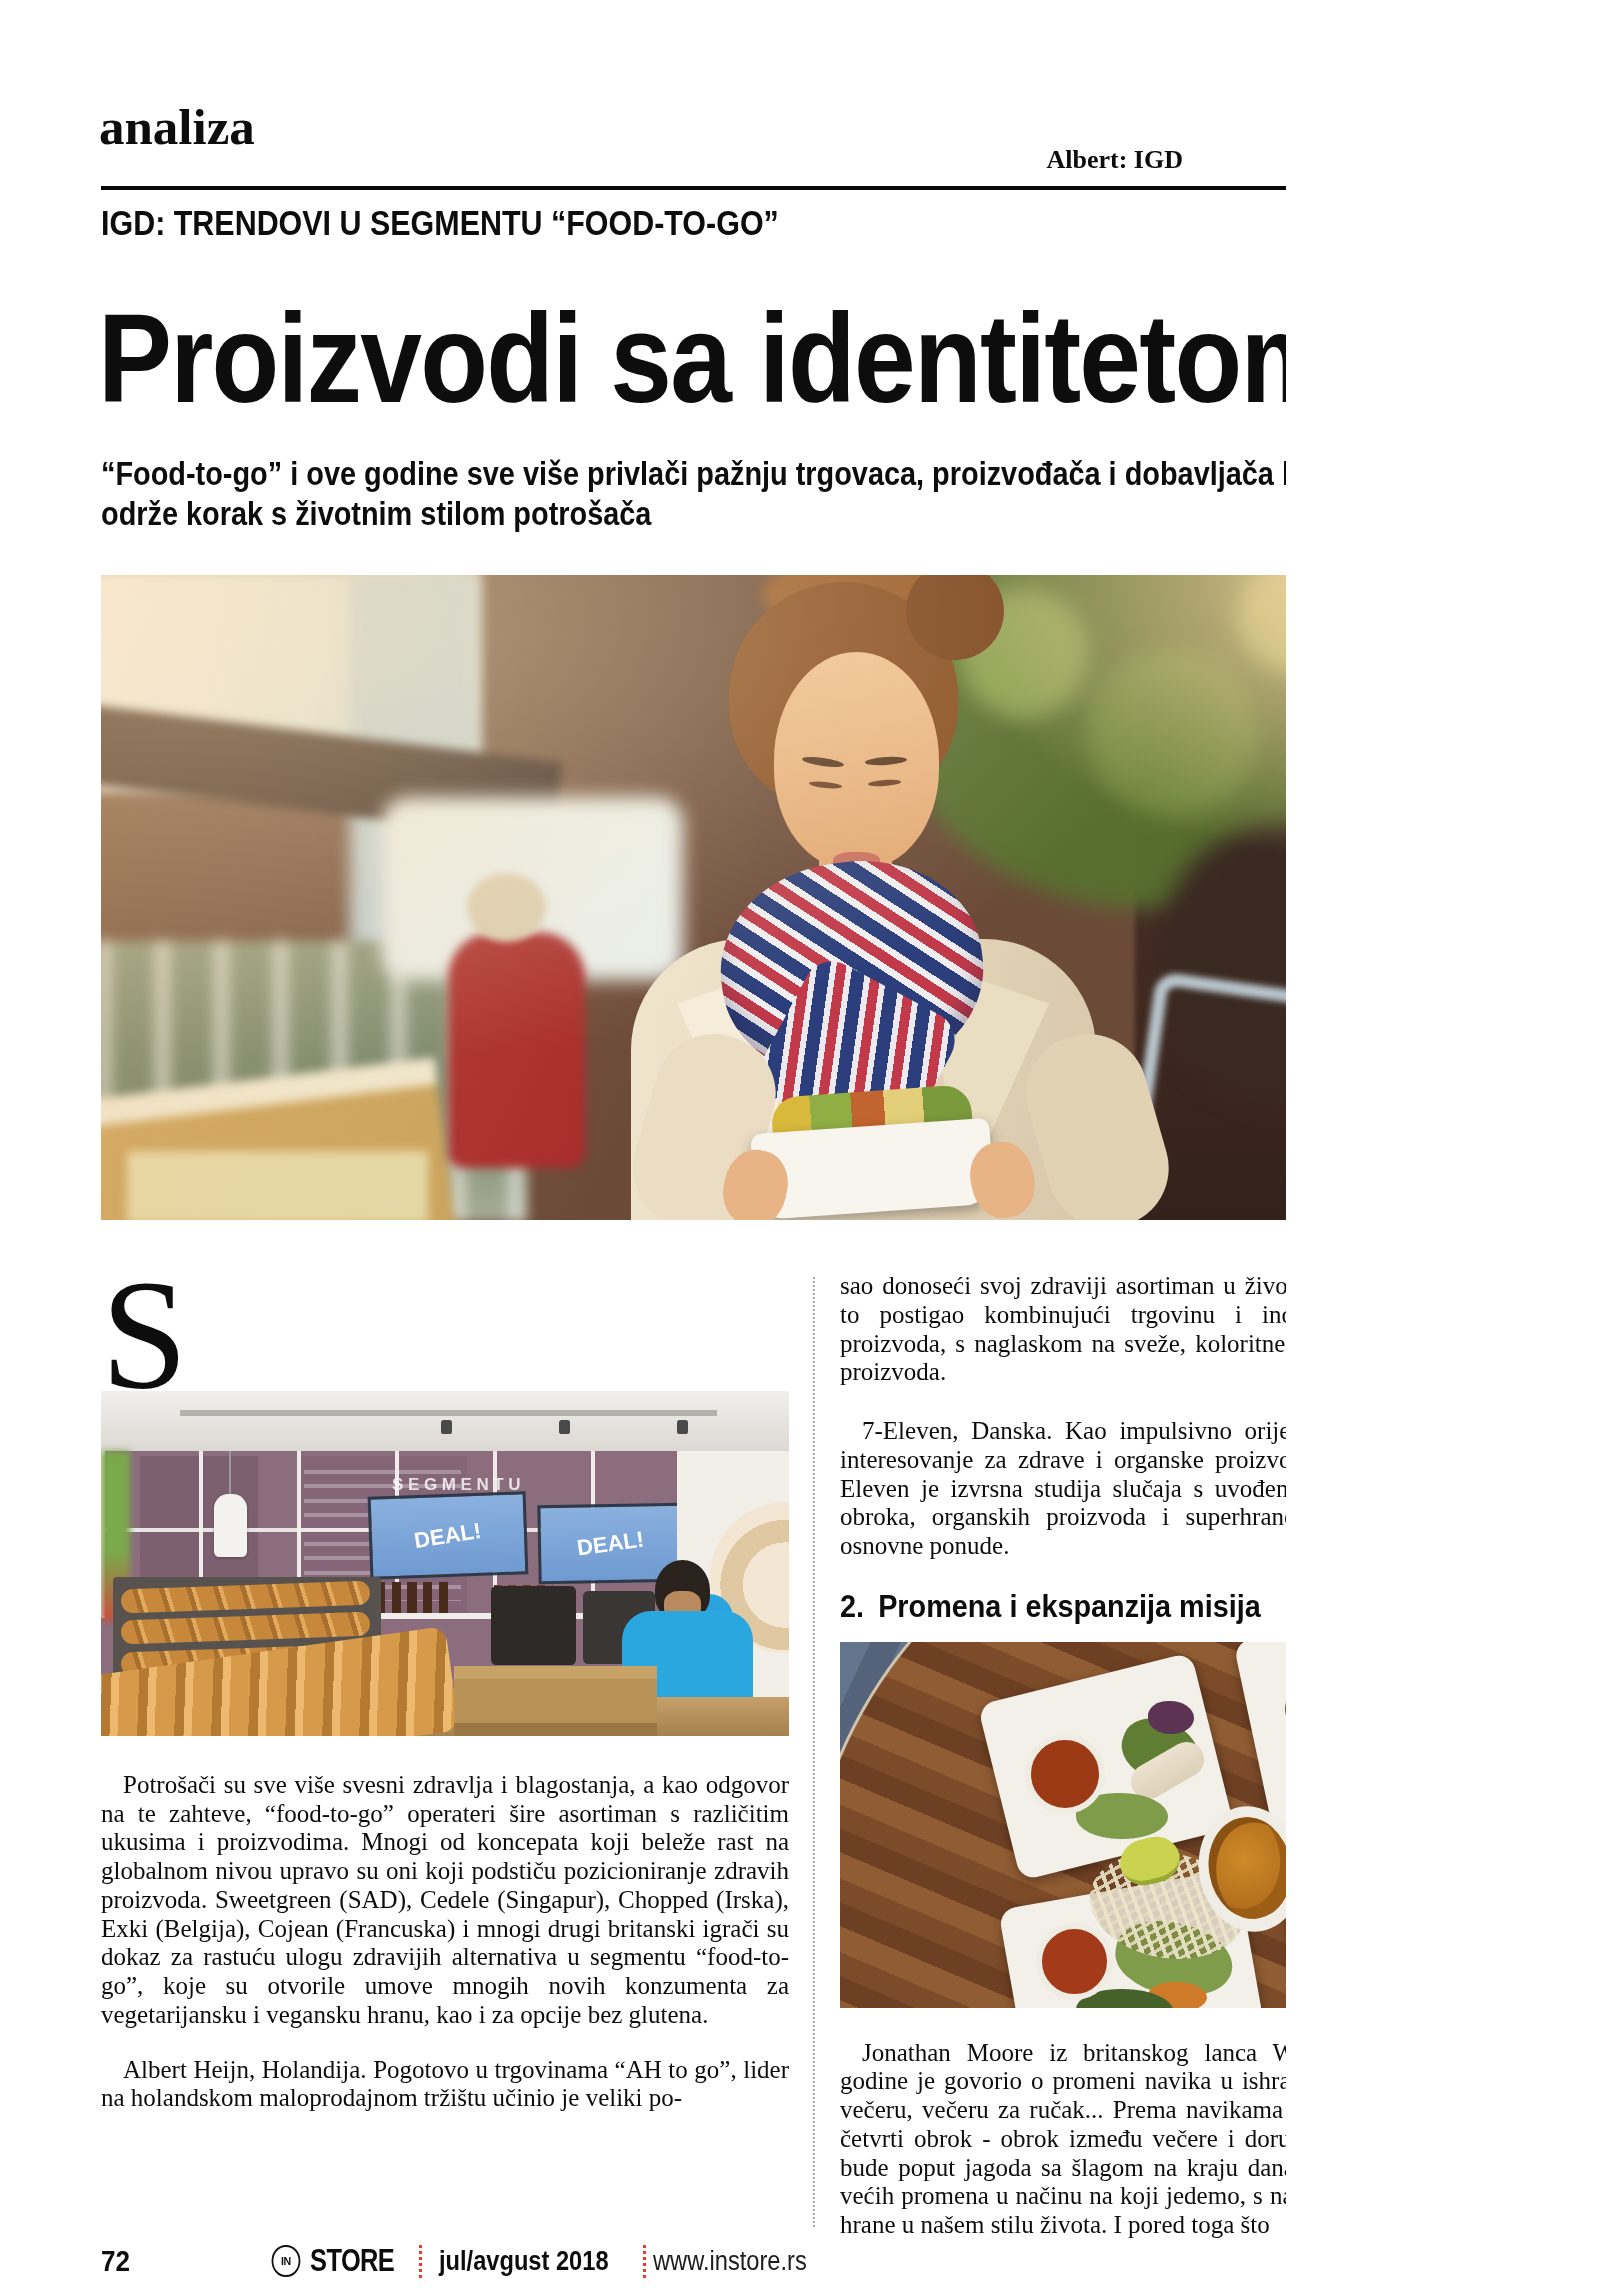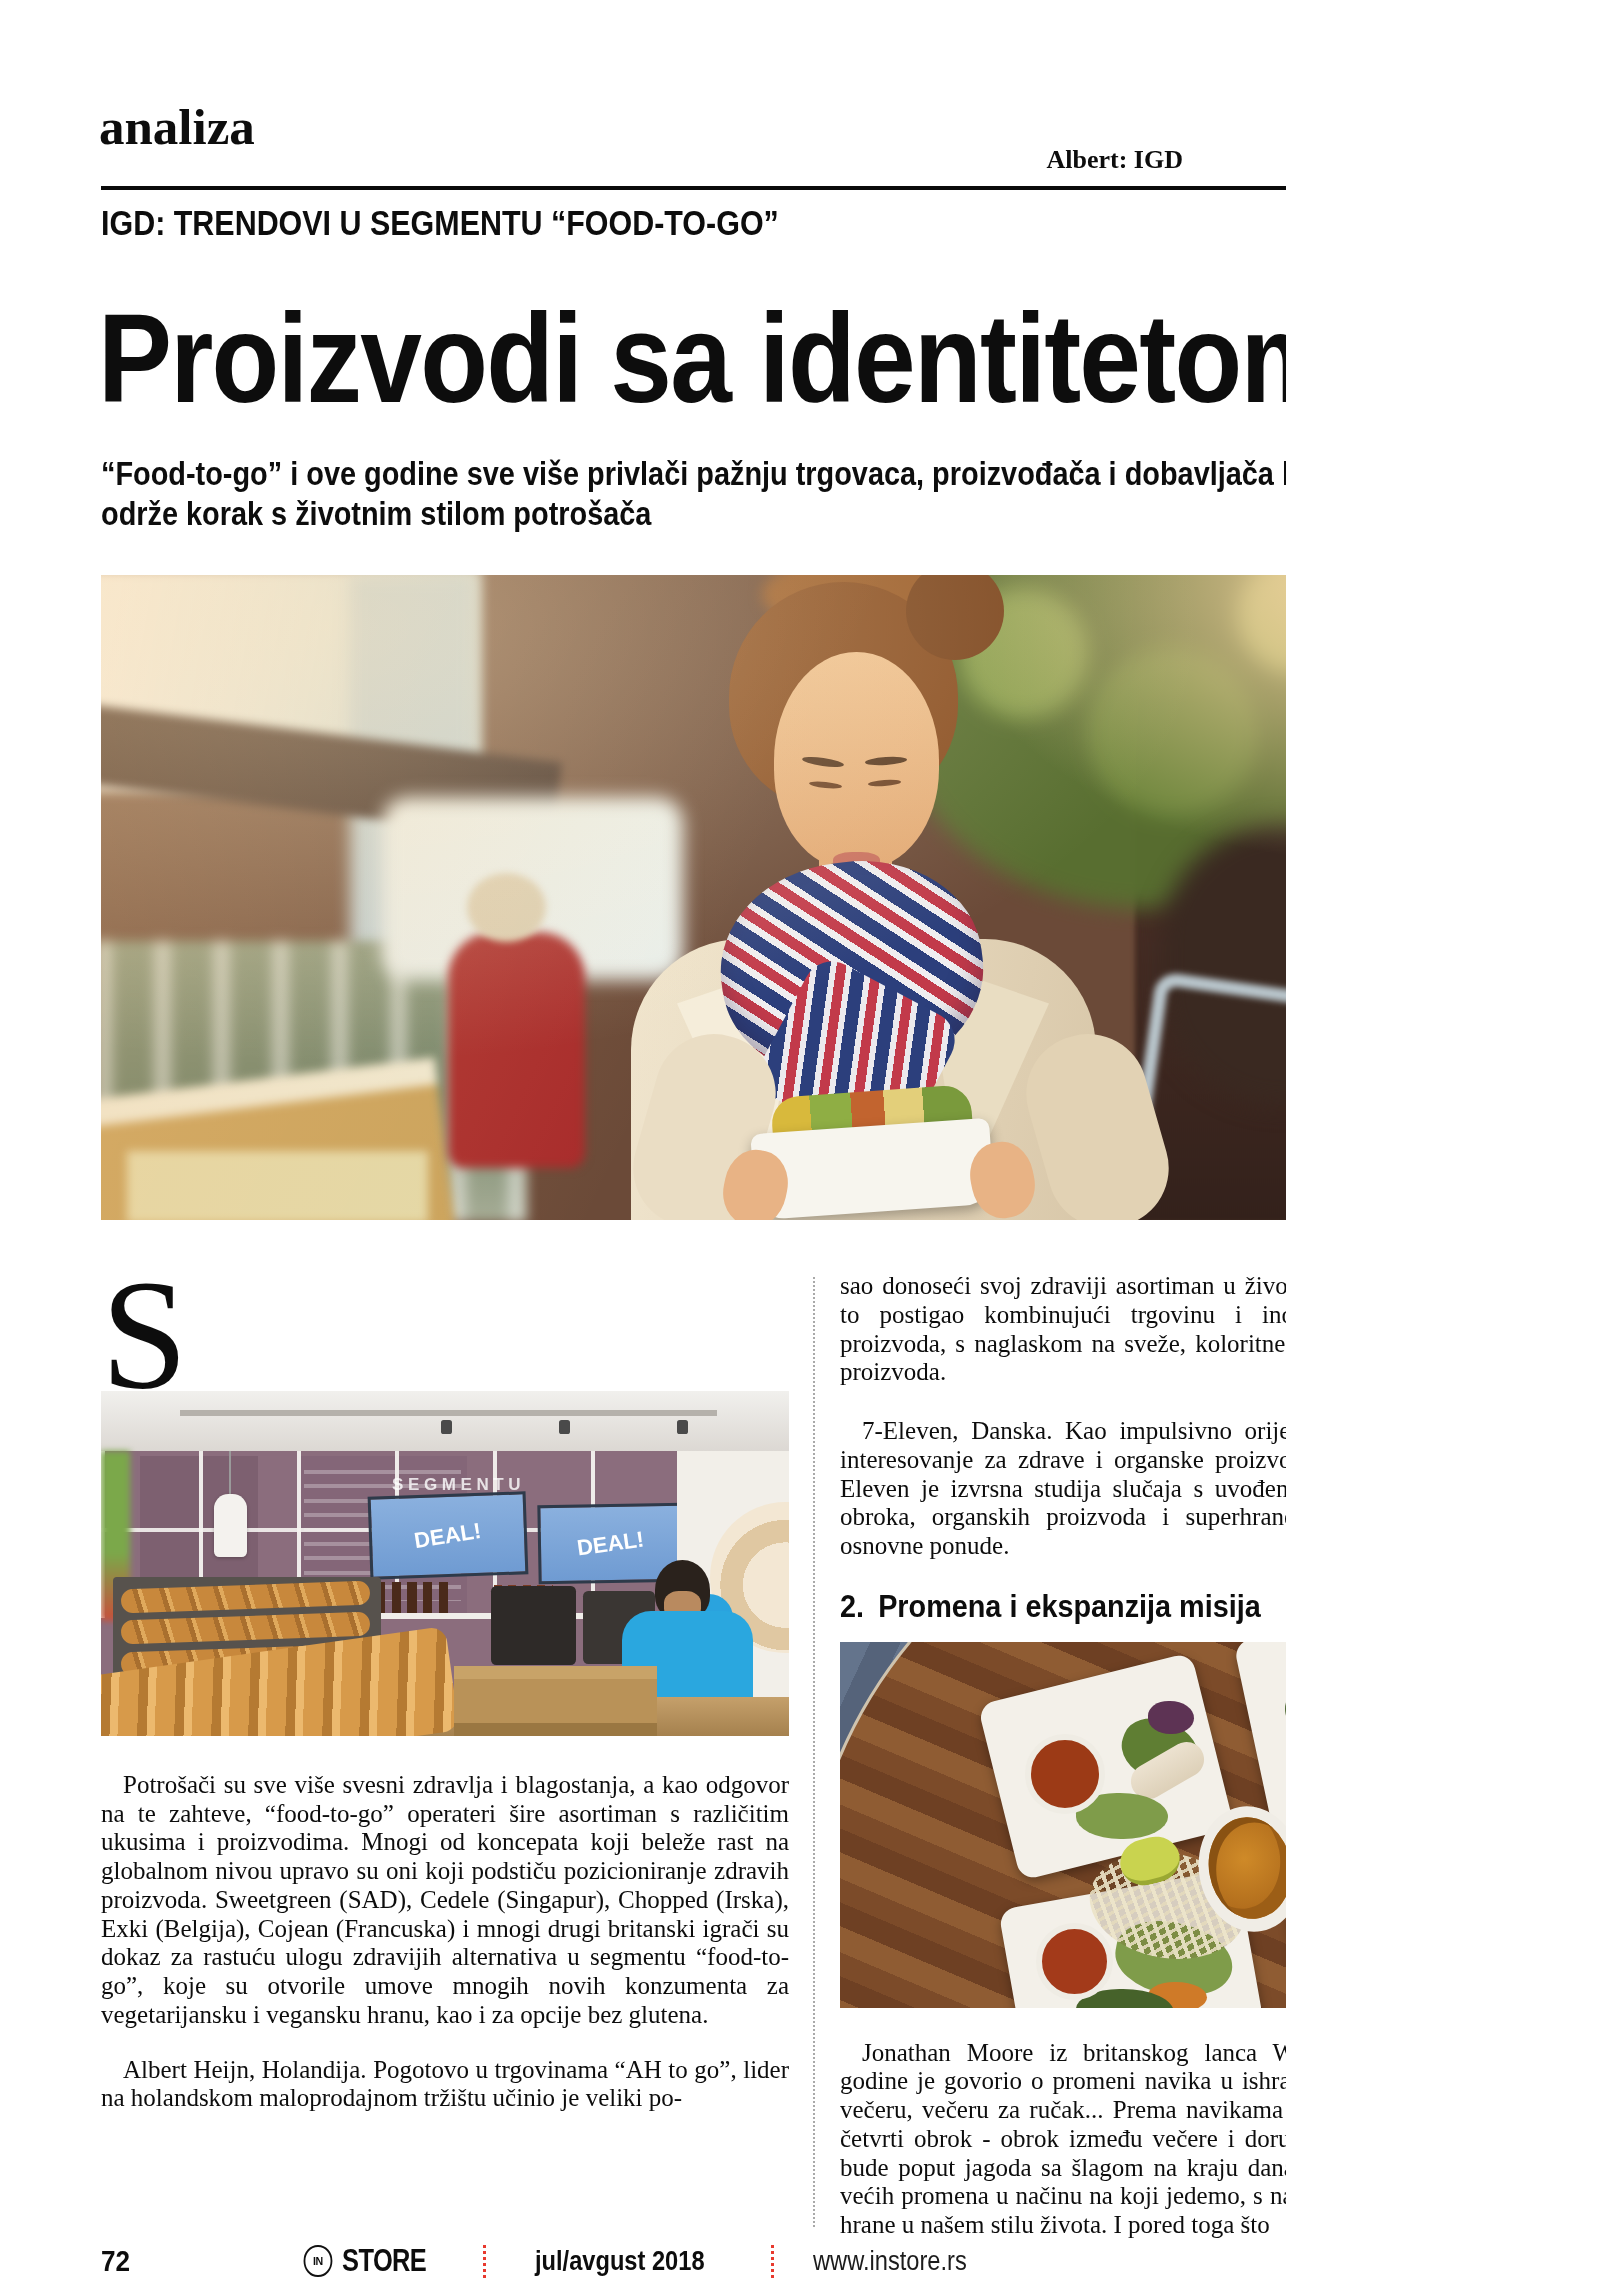--- a/index.html
+++ b/index.html
@@ -40,21 +40,21 @@
   .mt1{margin-top:35px !important;}
   .mt2{margin-top:26px !important;}
   .mt3{margin-top:30px !important;}
   .mt4{margin-top:31px !important;}
   h2{margin:22px 0 0 0;font-family:"Liberation Sans",sans-serif;font-weight:700;font-size:32px;
      line-height:1.05;text-align:left;}
   h2 .hnum{margin-right:15.7px;}
   h2.s2{margin-top:29px;}
 
   
-  .footer{left:101px;top:2242px;width:1420px;height:38px;display:flex;align-items:center;gap:32px;}
+  .footer{left:101px;top:2242px;width:1420px;height:38px;display:flex;align-items:center;}
   .pagenum{font-weight:700;font-size:29px;transform:scaleX(.9);transform-origin:0 50%;}
   .brand{display:flex;align-items:center;margin-left:137px;}
   .in-circle{width:27.5px;height:27.5px;border:2.6px solid #111;border-radius:50%;display:flex;
              align-items:center;justify-content:center;font-weight:700;font-size:11.8px;letter-spacing:-0.7px;
              transform:scaleX(.9);}
   .store-word{font-weight:700;font-size:31px;margin-left:7.9px;transform:scaleX(.82);transform-origin:0 50%;letter-spacing:-0.7px;}
   .fsep{width:0;height:33px;border-left:3.9px dotted #e8392e;margin:0 17px 0 6.5px;}
   .issue{font-weight:700;font-size:27.5px;transform:scaleX(.86);transform-origin:0 50%;}
   .site{font-weight:400;font-size:27.5px;color:#1c1c1c;transform:scaleX(.86);transform-origin:0 50%;margin-left:-9.2px;}
 

